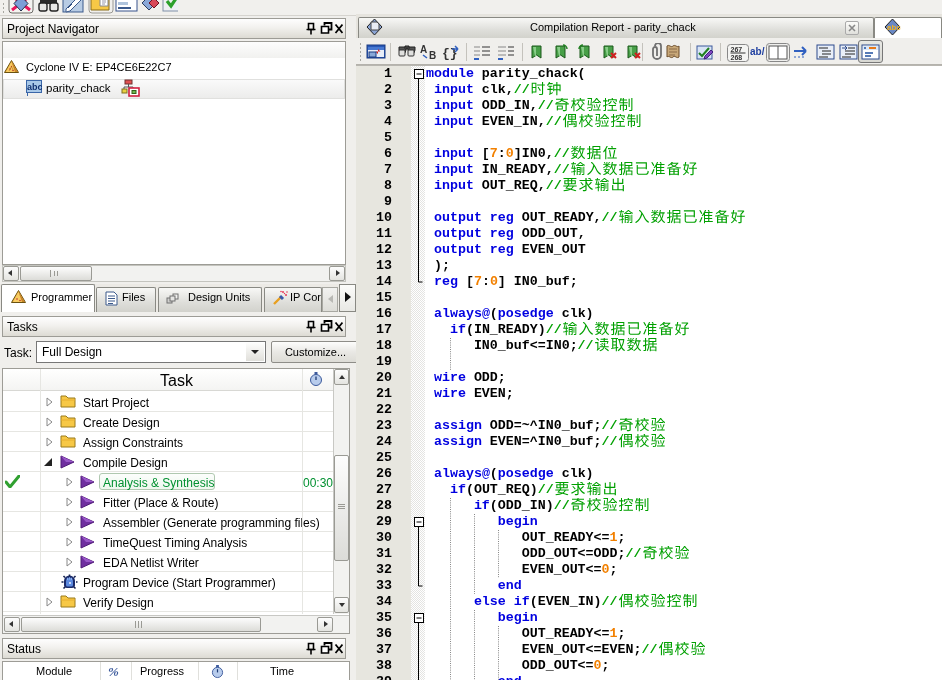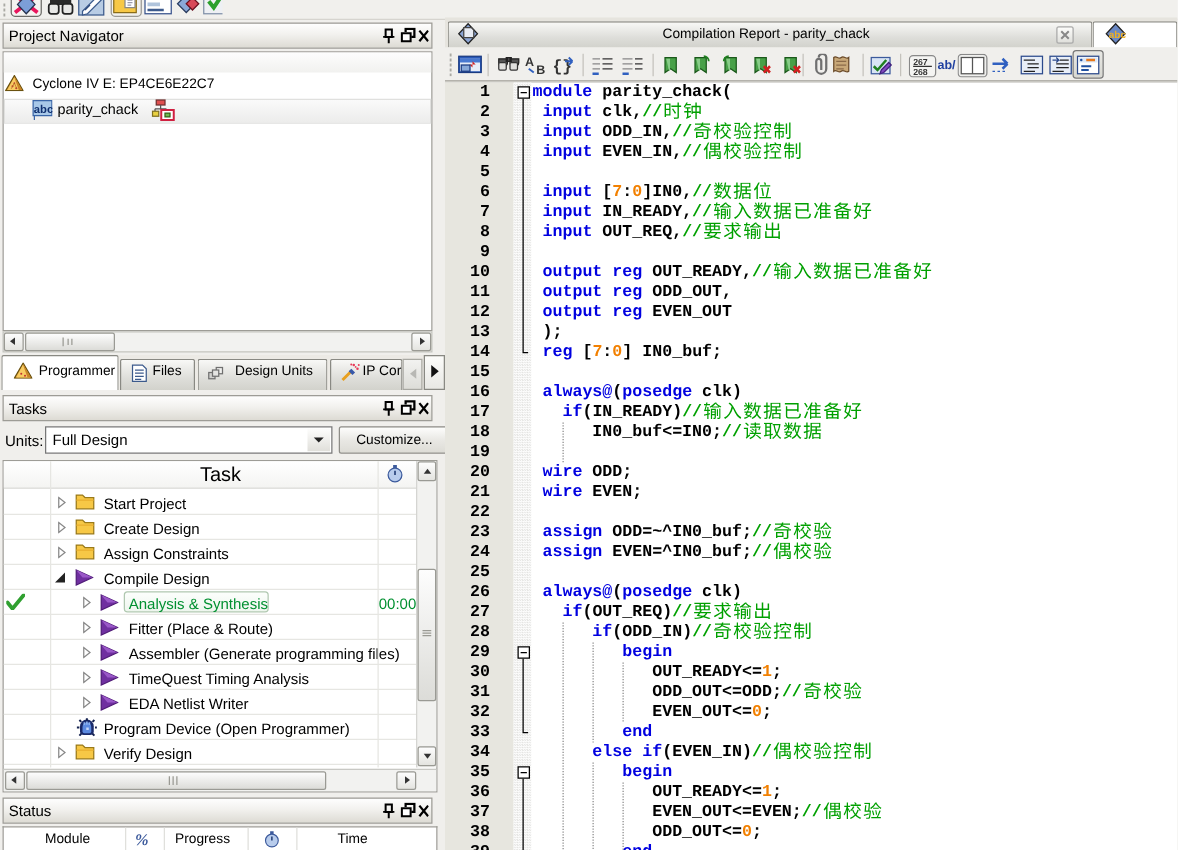--- a/index.html
+++ b/index.html
@@ -194,21 +194,21 @@
 <path d="M3.5 1.5h5v6h-5z" stroke-width="1.6"></path>
           <path d="M1.5 7.5h9" stroke-width="1.4"></path>
           <path d="M6 8v4.5" stroke-width="1.6"></path>
 <path d="M19.5 3.5v-2.5h7v6.5h-2.5" stroke-width="1.8"></path>
           <path d="M16.5 4.5h7v6.5h-7z" fill="#fff" stroke-width="1.6"></path>
 <path d="M30.5 2.5l7 8.5 M37.5 2.5l-7 8.5" stroke-width="1.8"></path>
 </g>
       </svg>
 </span>
   </div>
-<div class="abs" style="left:4px;top:346px;font-size:12px">Units:</div>
+<div class="abs" style="left:4px;top:346px;font-size:12px">Task:</div>
 <div class="abs" style="left:36px;top:341px;width:230px;height:22px;background:#fff;border:1px solid #777">
   <div class="abs" style="left:5px;top:3px;font-size:12px">Full Design</div>
   <div class="abs" style="right:1px;top:1px;width:18px;height:18px;background:linear-gradient(#fdfdfc,#e0dfda)"></div>
   <div class="arr" style="right:6px;top:8px;border-top:4.5px solid #222;border-left:4px solid transparent;border-right:4px solid transparent"></div>
 </div>
 <div class="btn" style="left:271px;top:341px;width:89px;height:22px;padding-top:4px;font-size:11px">Customize...</div>
 
 <div class="wbox" style="left:2px;top:368px;width:348px;height:266px"></div>
 <div class="abs" style="left:3px;top:369px;width:330px;height:22px;background:linear-gradient(#ffffff,#f4f4f2);border-bottom:1px solid #d8d8d4"></div>
 <div class="abs" style="left:160px;top:372px;font-size:16px">Task</div>
@@ -256,21 +256,21 @@
 <div class="abs" style="left:3px;top:491px;width:330px;height:1px;background:#e6e6e2"></div>
 <svg class="abs" style="left:66px;top:477px" width="7" height="10" viewBox="0 0 7 10">
     <path d="M1 1v8l5-4z" fill="#fff" stroke="#888"></path>
   </svg>
 <svg class="abs" style="left:80px;top:475px" width="15" height="14" viewBox="0 0 15 14">
     <path d="M1 1 L14 7 1 13z" fill="#7030a0" stroke="#501c78"></path>
     <path d="M1 1 L14 7 6 7z" fill="#9a58c8" stroke="none"></path>
   </svg>
 <div class="abs" style="left:99px;top:473px;width:116px;height:17px;border:1px solid #b0c8b0;border-radius:3px;background:linear-gradient(#fcfefc,#eef6ee)"></div>
 <div class="tasktxt abs" style="left:103px;top:476px;color:#009030">Analysis &amp; Synthesis</div>
-<div class="tasktxt abs" style="left:303px;top:476px;color:#009030">00:00</div>
+<div class="tasktxt abs" style="left:303px;top:476px;color:#009030">00:30</div>
 <svg class="abs" style="left:5px;top:475px" width="15" height="13" viewBox="0 0 15 13">
     <path d="M1 7l4 5L14 1" stroke="#30a030" stroke-width="3" fill="none" stroke-linecap="round"></path>
   </svg>
 <div class="abs" style="left:3px;top:511px;width:330px;height:1px;background:#e6e6e2"></div>
 <svg class="abs" style="left:66px;top:497px" width="7" height="10" viewBox="0 0 7 10">
     <path d="M1 1v8l5-4z" fill="#fff" stroke="#888"></path>
   </svg>
 <svg class="abs" style="left:80px;top:495px" width="15" height="14" viewBox="0 0 15 14">
     <path d="M1 1 L14 7 1 13z" fill="#7030a0" stroke="#501c78"></path>
     <path d="M1 1 L14 7 6 7z" fill="#9a58c8" stroke="none"></path>
@@ -304,21 +304,21 @@
   </svg>
 <div class="tasktxt abs" style="left:103px;top:556px">EDA Netlist Writer</div>
 <div class="abs" style="left:3px;top:591px;width:330px;height:1px;background:#e6e6e2"></div>
 <svg class="abs" style="left:60px;top:573px" width="18" height="18" viewBox="0 0 18 18">
     <path d="M4 8a5.5 5.5 0 0 1 11 0v4a3 3 0 0 1-3 3H7a3 3 0 0 1-3-3z" fill="#1a2a6a"></path>
     <path d="M5 4.5 L3.5 3 M9.5 3.5v-2 M14 4.5 L15.5 3 M3.5 9H1.5 M16 9h1.5 M5 14l-1.5 1.5 M14 14l1.5 1.5" stroke="#15224f" stroke-width="1.6"></path>
     <path d="M6 8.5a3.5 3.5 0 0 1 7 0v3.5a1.5 1.5 0 0 1-1.5 1.5h-4A1.5 1.5 0 0 1 6 12z" fill="#5c8ae0"></path>
     <path d="M7.5 7v-2.2 M9.5 6.7v-2.5 M11.5 7v-2.2" stroke="#8cb2f0" stroke-width="1.3"></path>
     <path d="M9 9h2v2H9z" fill="#c8d8f8"></path>
   </svg>
-<div class="tasktxt abs" style="left:83px;top:576px">Program Device (Open Programmer)</div>
+<div class="tasktxt abs" style="left:83px;top:576px">Program Device (Start Programmer)</div>
 <div class="abs" style="left:3px;top:611px;width:330px;height:1px;background:#e6e6e2"></div>
 <svg class="abs" style="left:46px;top:597px" width="7" height="10" viewBox="0 0 7 10">
     <path d="M1 1v8l5-4z" fill="#fff" stroke="#888"></path>
   </svg>
 <svg class="abs" style="left:60px;top:595px" width="16" height="13" viewBox="0 0 16 13">
     <path d="M1 1h5l2 2h7v9H1z" fill="#f7c846" stroke="#9a7a1a"></path>
     <path d="M1 5h14" stroke="#e8ae2e"></path>
   </svg>
 <div class="tasktxt abs" style="left:83px;top:596px">Verify Design</div>
 

